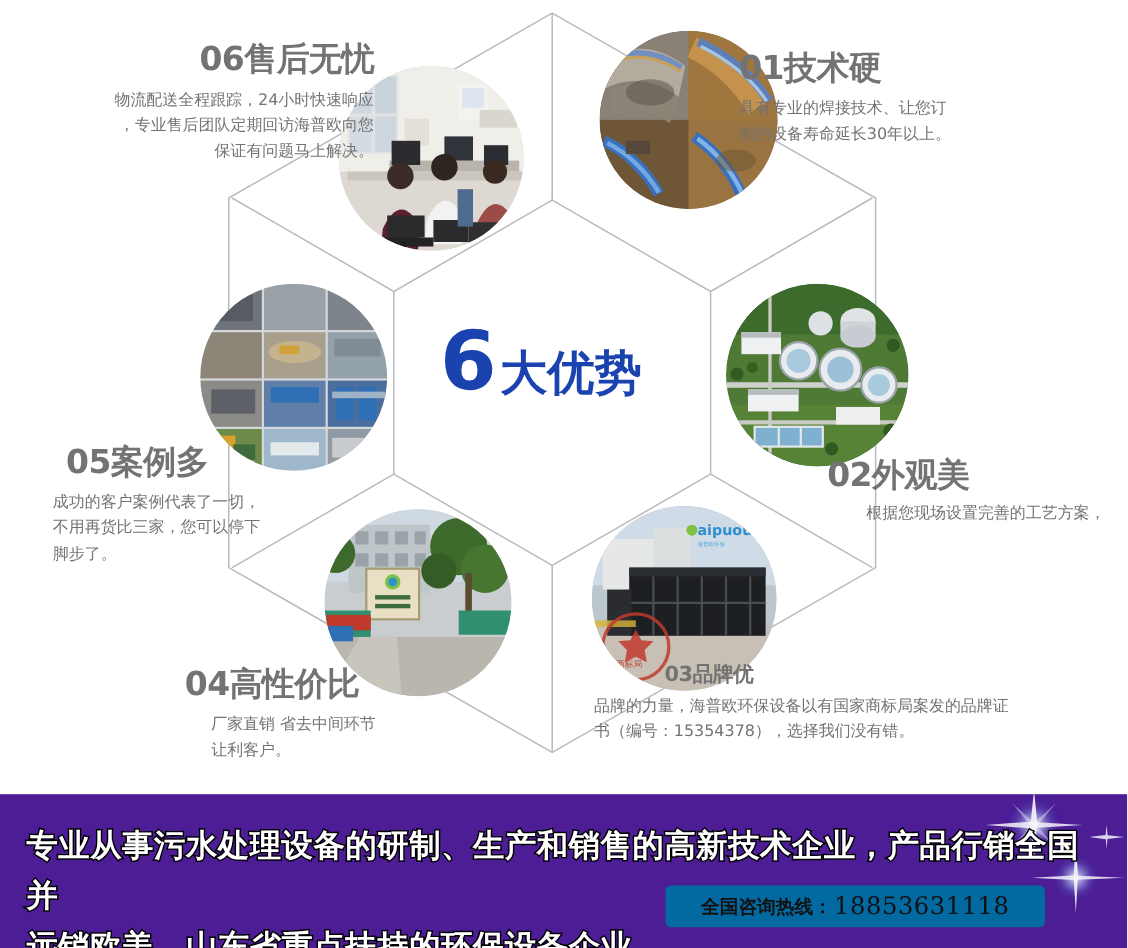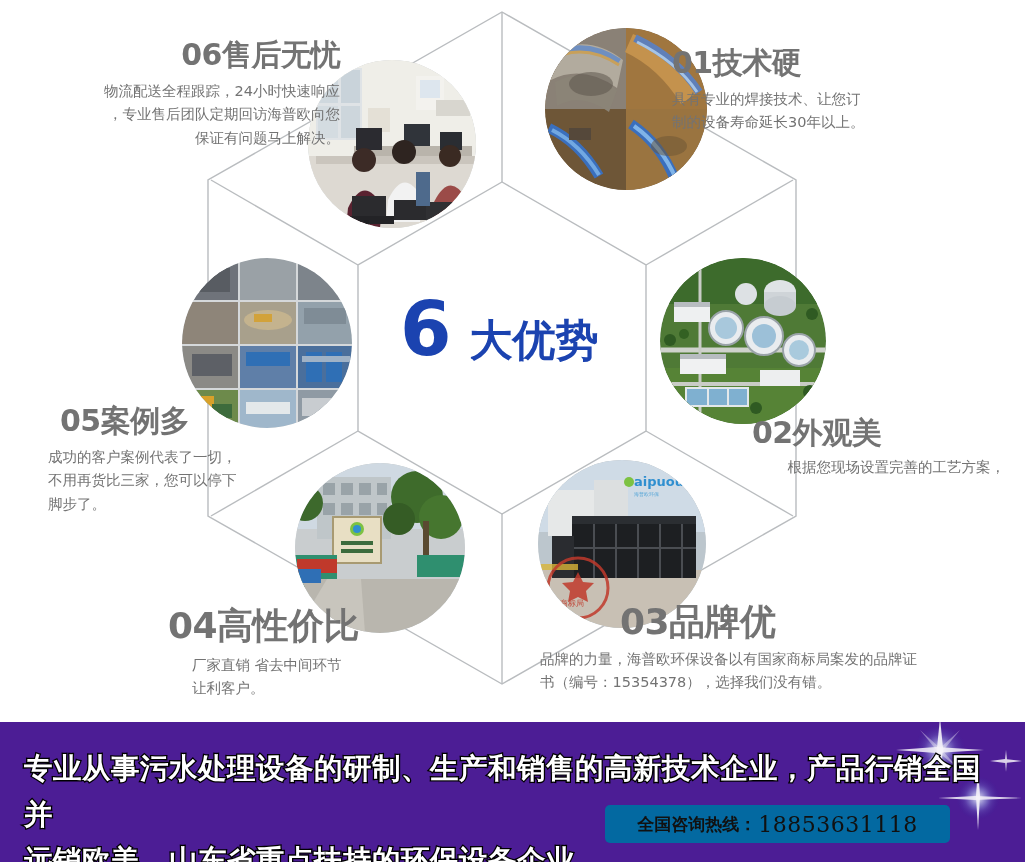--- a/index.html
+++ b/index.html
@@ -67,21 +67,21 @@
   }
   #center-title .big6 {
     font-size: 74px;
     font-weight: bold;
     line-height: 1;
     letter-spacing: -2px;
   }
   #center-title .cn {
     font-size: 43px;
     font-weight: bold;
-    margin-left: 20px;
+    margin-left: 5px;
     line-height: 1;
     text-align: center;
   }
 
   
   #banner {
     position: absolute;
     left: 0;
     top: 722px;
     width: 1025px;
@@ -432,31 +432,31 @@
   <div class="feature align-right" style="left:660px; top:418px; width:345px;">
     <div class="feat-title" style="font-size:30px; text-align:left; margin-left:92px;">
       <span class="num">02</span><span>外观美</span>
     </div>
     <div class="feat-desc" style="margin-top:8px;">
       <div>根据您现场设置完善的工艺方案，</div>
     </div>
   </div>
 
   <div class="feature align-left" style="left:540px; top:604px; width:470px;">
-    <div class="feat-title" style="font-size:36px; margin-left:80px;">
+    <div class="feat-title" style="font-size:19px; margin-left:64px;">
       <span class="num">03</span><span>品牌优</span>
     </div>
     <div class="feat-desc" style="margin-top:8px;">
       <div>品牌的力量，海普欧环保设备以有国家商标局案发的品牌证</div>
       <div>书（编号：15354378），选择我们没有错。</div>
     </div>
   </div>
 
   <div class="feature align-left" style="left:168px; top:608px; width:330px;">
-    <div class="feat-title" style="font-size:36px;">
+    <div class="feat-title" style="font-size:30px;">
       <span class="num">04</span><span>高性价比</span>
     </div>
     <div class="feat-desc" style="margin-top:10px; margin-left:24px;">
       <div>厂家直销 省去中间环节</div>
       <div>让利客户。</div>
     </div>
   </div>
 
   <div class="feature align-left" style="left:48px; top:406px; width:330px;">
     <div class="feat-title" style="font-size:30px; margin-left:12px;">

